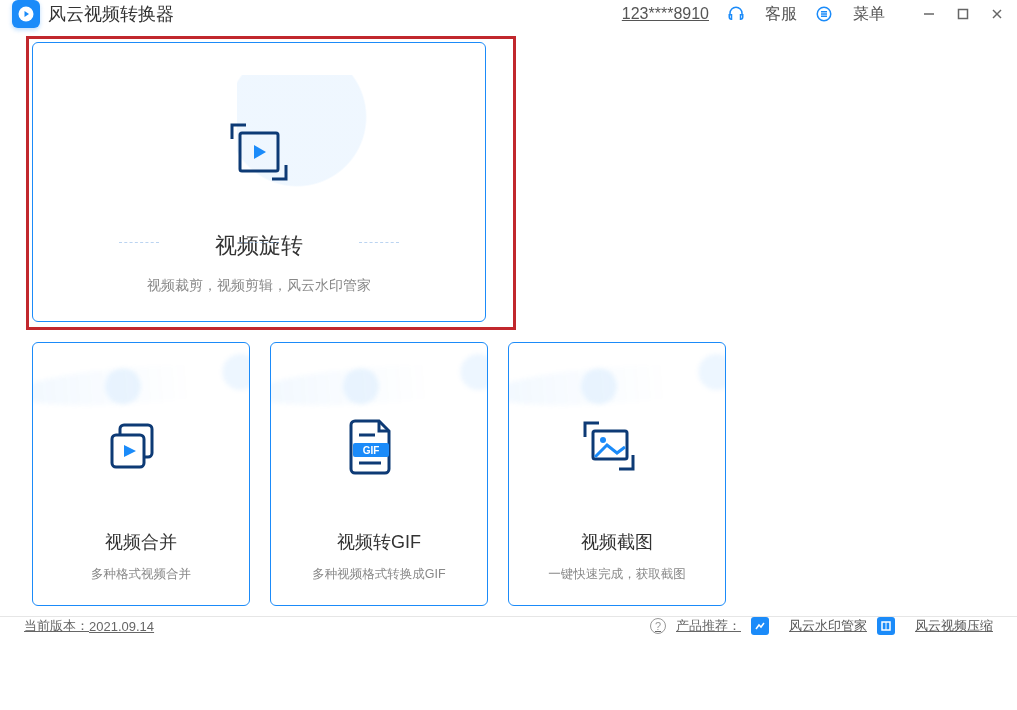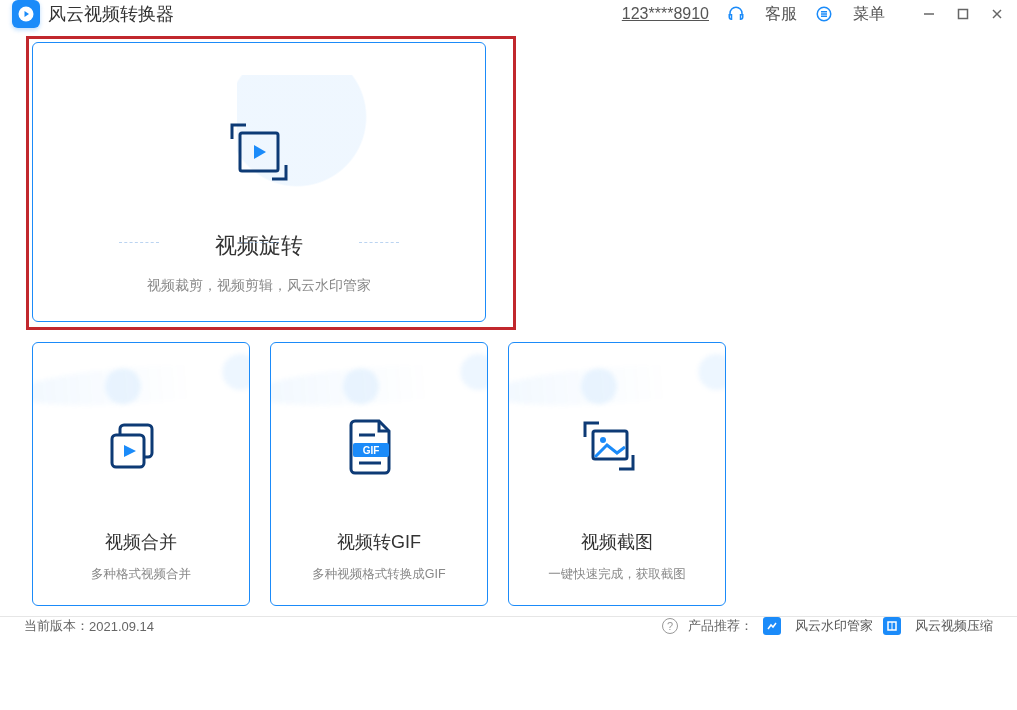--- a/index.html
+++ b/index.html
@@ -41,24 +41,24 @@
      radial-gradient(circle 18px at 110px 18px, rgba(27,139,249,.08) 0 100%, transparent),
      linear-gradient(90deg, rgba(27,139,249,.06), transparent 70%);
      border-radius:50%; transform:rotate(-4deg); filter:blur(2px); pointer-events:none;}
   .deco-stripe::after { content:""; position:absolute; right:10px; top:-6px; width:36px; height:36px; border-radius:50%; background:rgba(27,139,249,.08);}
 
   
   .highlight-box { position:absolute; border:3px solid #c1272d; pointer-events:none; top:8px; left:26px; width:490px; height:294px; }
   .arrow { position:absolute; left:98px; top:330px; pointer-events:none; }
 
   
-  .footer { height:38px; border-top:1px solid #e6e6e6; display:flex; align-items:center; padding:0 24px; font-size:13px; color:#666; }
+  .footer { height:38px; border-top:1px solid #e6e6e6; display:flex; align-items:center; padding:0 24px; font-size:13px; color:#666;text-decoration:underline; }
   .footer-spacer { flex:1; }
   .footer-right { display:flex; align-items:center; gap:10px; }
-  .rec-link { display:flex; gap:14px; cursor:pointer; color:#555; }
+  .rec-link { display:flex; gap:20px; cursor:pointer; color:#555; }
   .rec-ico { width:18px; height:18px; background:#1b8bf9; border-radius:3px; display:inline-flex; align-items:center; justify-content:center; }
   .help-ico { width:16px; height:16px; border-radius:50%; border:1px solid #999; color:#999; font-size:11px; display:inline-flex; align-items:center; justify-content:center; cursor:pointer;}
 </style>
 </head>
 <body>
 
 <div class="window">
 
   <div class="titlebar">
     <div class="app-logo">

